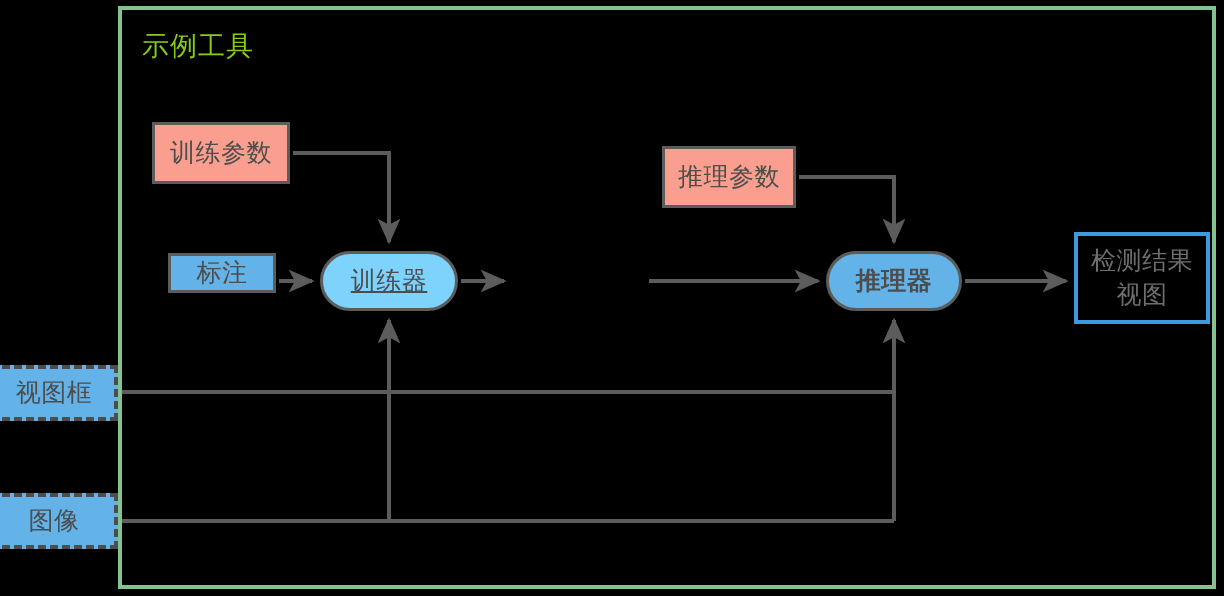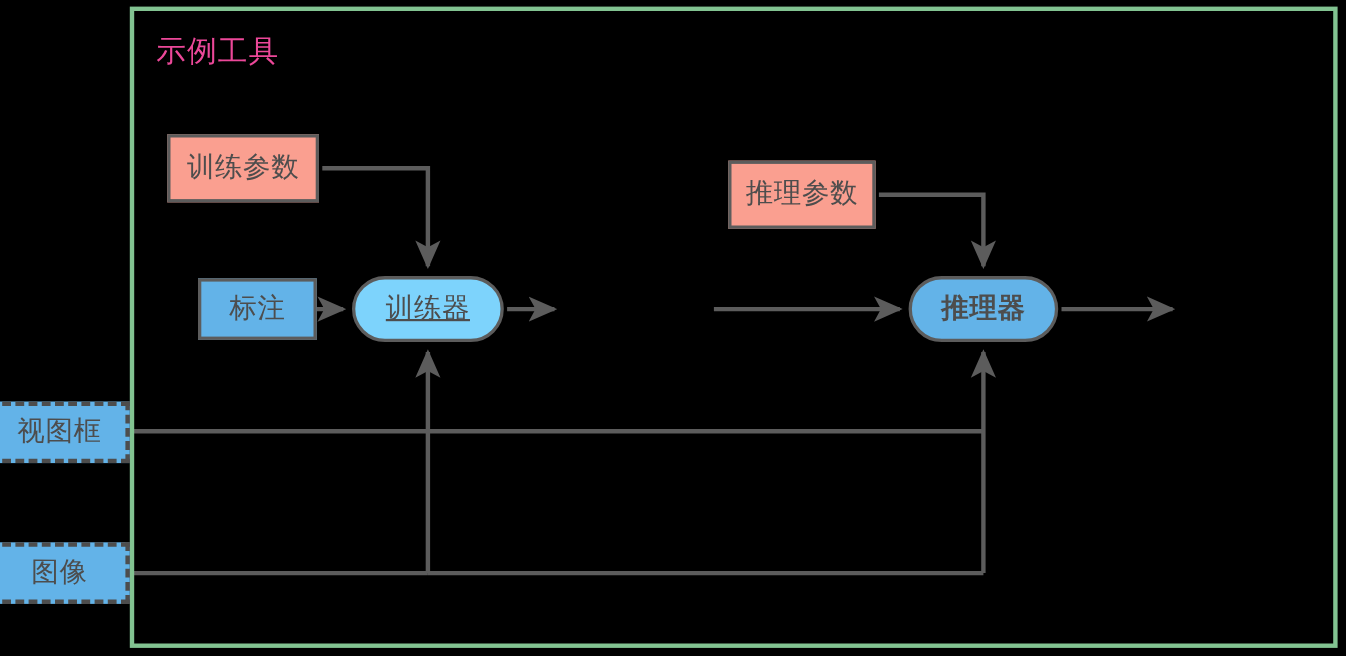--- a/index.html
+++ b/index.html
@@ -78,21 +78,21 @@
     height: 583px;
     border: 4px solid #82c391;
     box-sizing: border-box;
     background: transparent;
     z-index: 1;
   }
   #container-title {
     position: absolute;
     left: 142px;
     top: 28px;
-    color: #ec4899;
+    color: #84cc16;
     font-size: 27px;
     letter-spacing: 1px;
     z-index: 2;
     font-family: "Liberation Sans", "DejaVu Sans", sans-serif;
   }
 </style>
 </head>
 <body>
 
 <div id="stage">
@@ -130,37 +130,41 @@
 
       <path d="M 389 521 L 389 320" marker-end="url(#ah)"></path>
       <path d="M 894 521 L 894 320" marker-end="url(#ah)"></path>
     </g>
   </svg>
 
   <div class="node n-salmon" style="left:152px; top:122px; width:138px; height:62px;">
     <span>训练参数</span>
   </div>
 
-  <div class="node n-blue" style="left:168px; top:253px; width:108px; height:56px;margin-left:12px;">
+  <div class="node n-blue" style="left:168px; top:253px; width:108px; height:40px;">
     <span>标注</span>
   </div>
 
   <div class="node n-pill-salmon" style="left:320px; top:251px; width:138px; height:60px;">
     <span>训练器</span>
   </div>
 
 
   <div class="node n-salmon" style="left:662px; top:146px; width:134px; height:62px;">
     <span>推理参数</span>
   </div>
 
   <div class="node n-pill-blue" style="left:826px; top:251px; width:136px; height:60px;">
     <span>推理器</span>
   </div>
 
+  <div class="node n-outline-blue" style="left:1074px; top:232px; width:136px; height:92px;">
+    <span class="ln">检测结果</span>
+    <span class="ln">视图</span>
+  </div>
 
   <div class="node n-dashed-blue" style="left:-10px; top:365px; width:128px; height:56px;">
     <span>视图框</span>
   </div>
 
   <div class="node n-dashed-blue" style="left:-10px; top:493px; width:128px; height:56px;">
     <span>图像</span>
   </div>
 
 </div>

